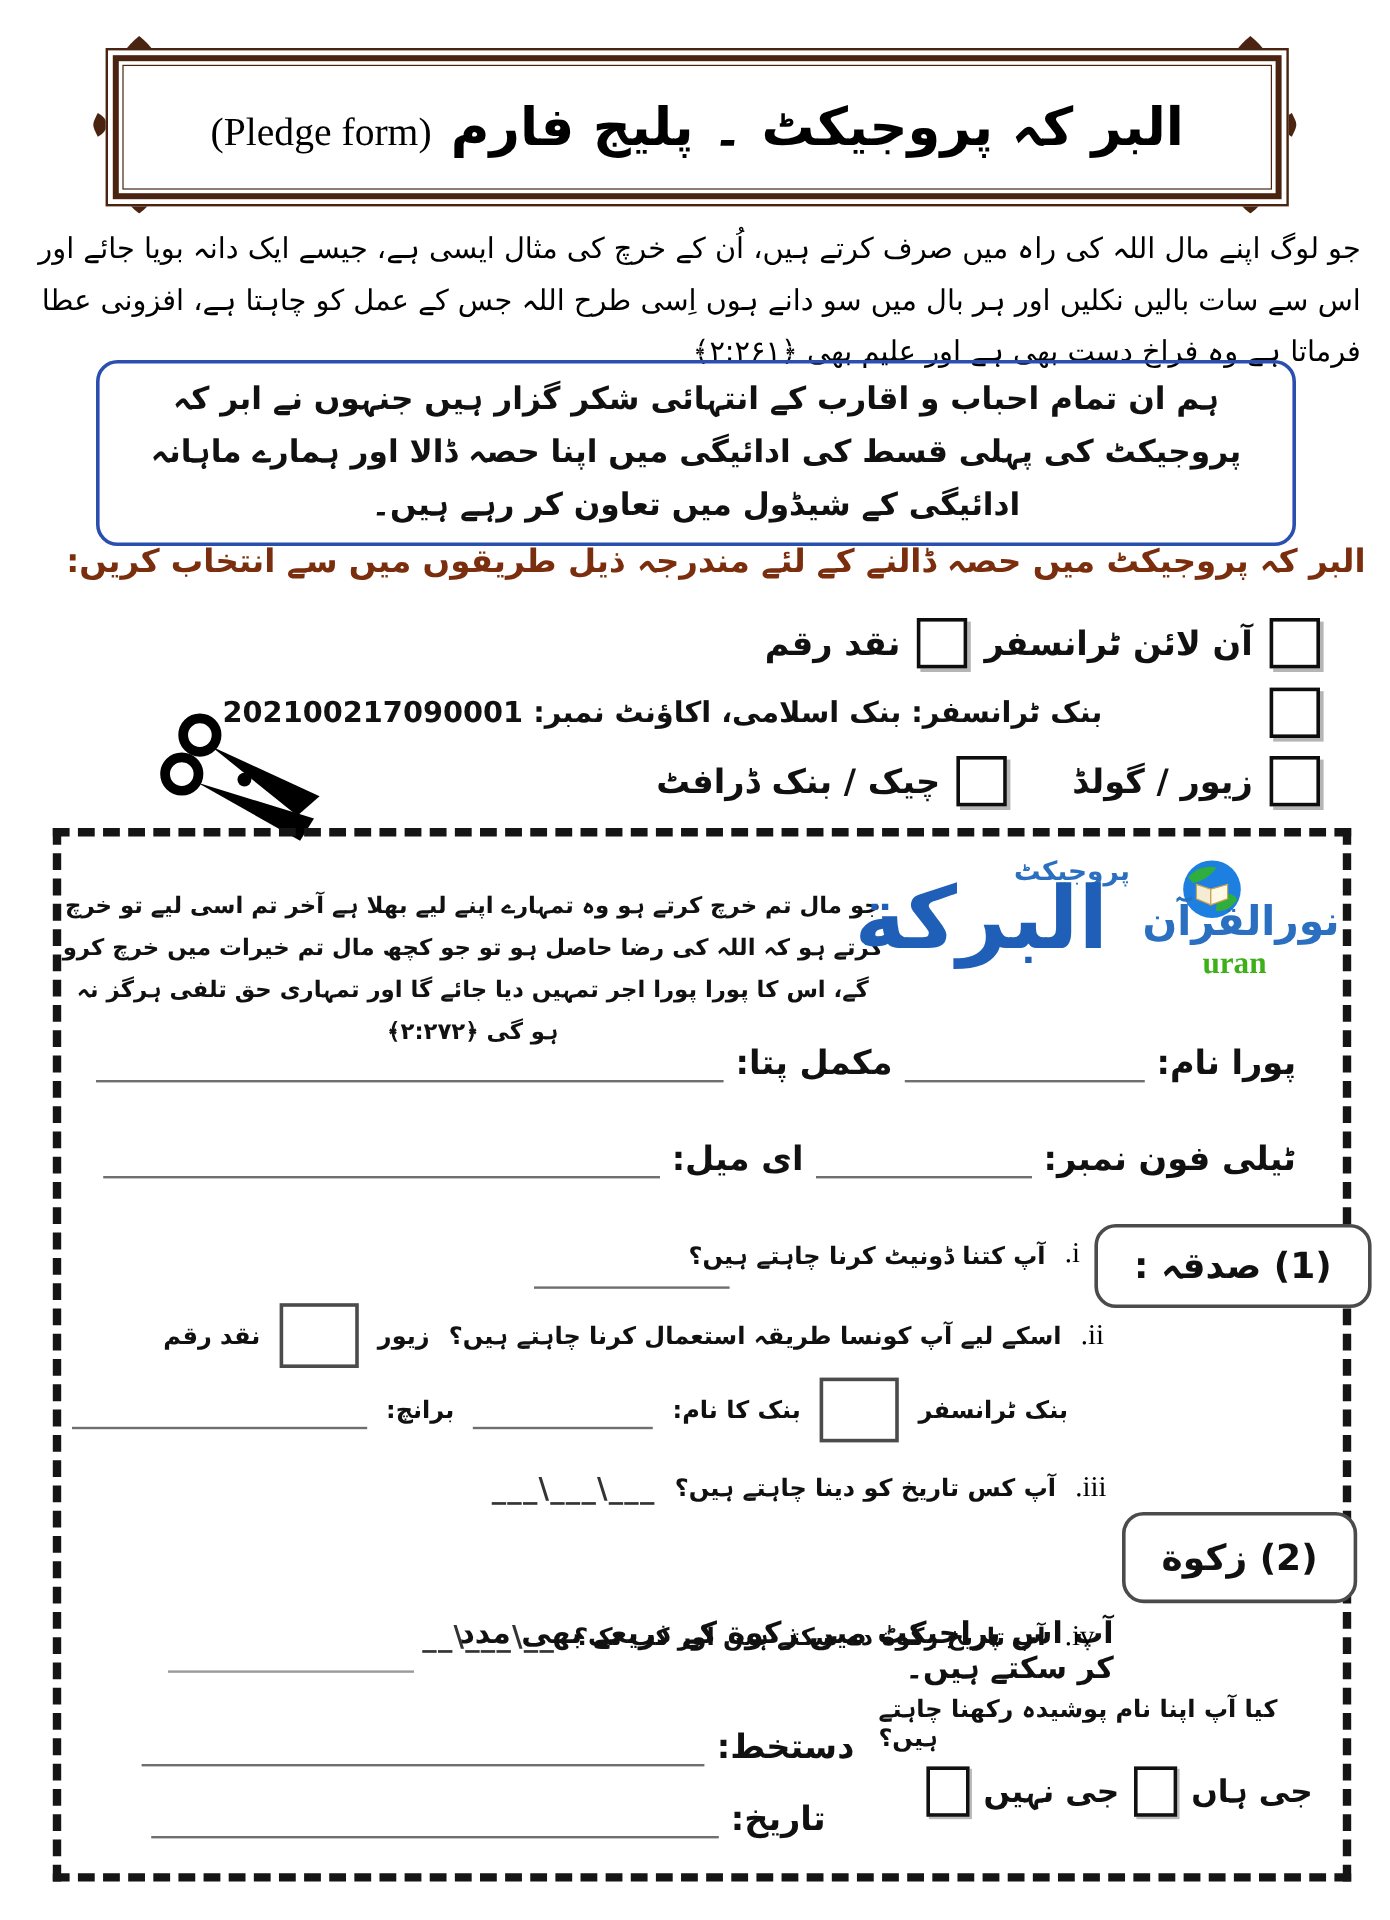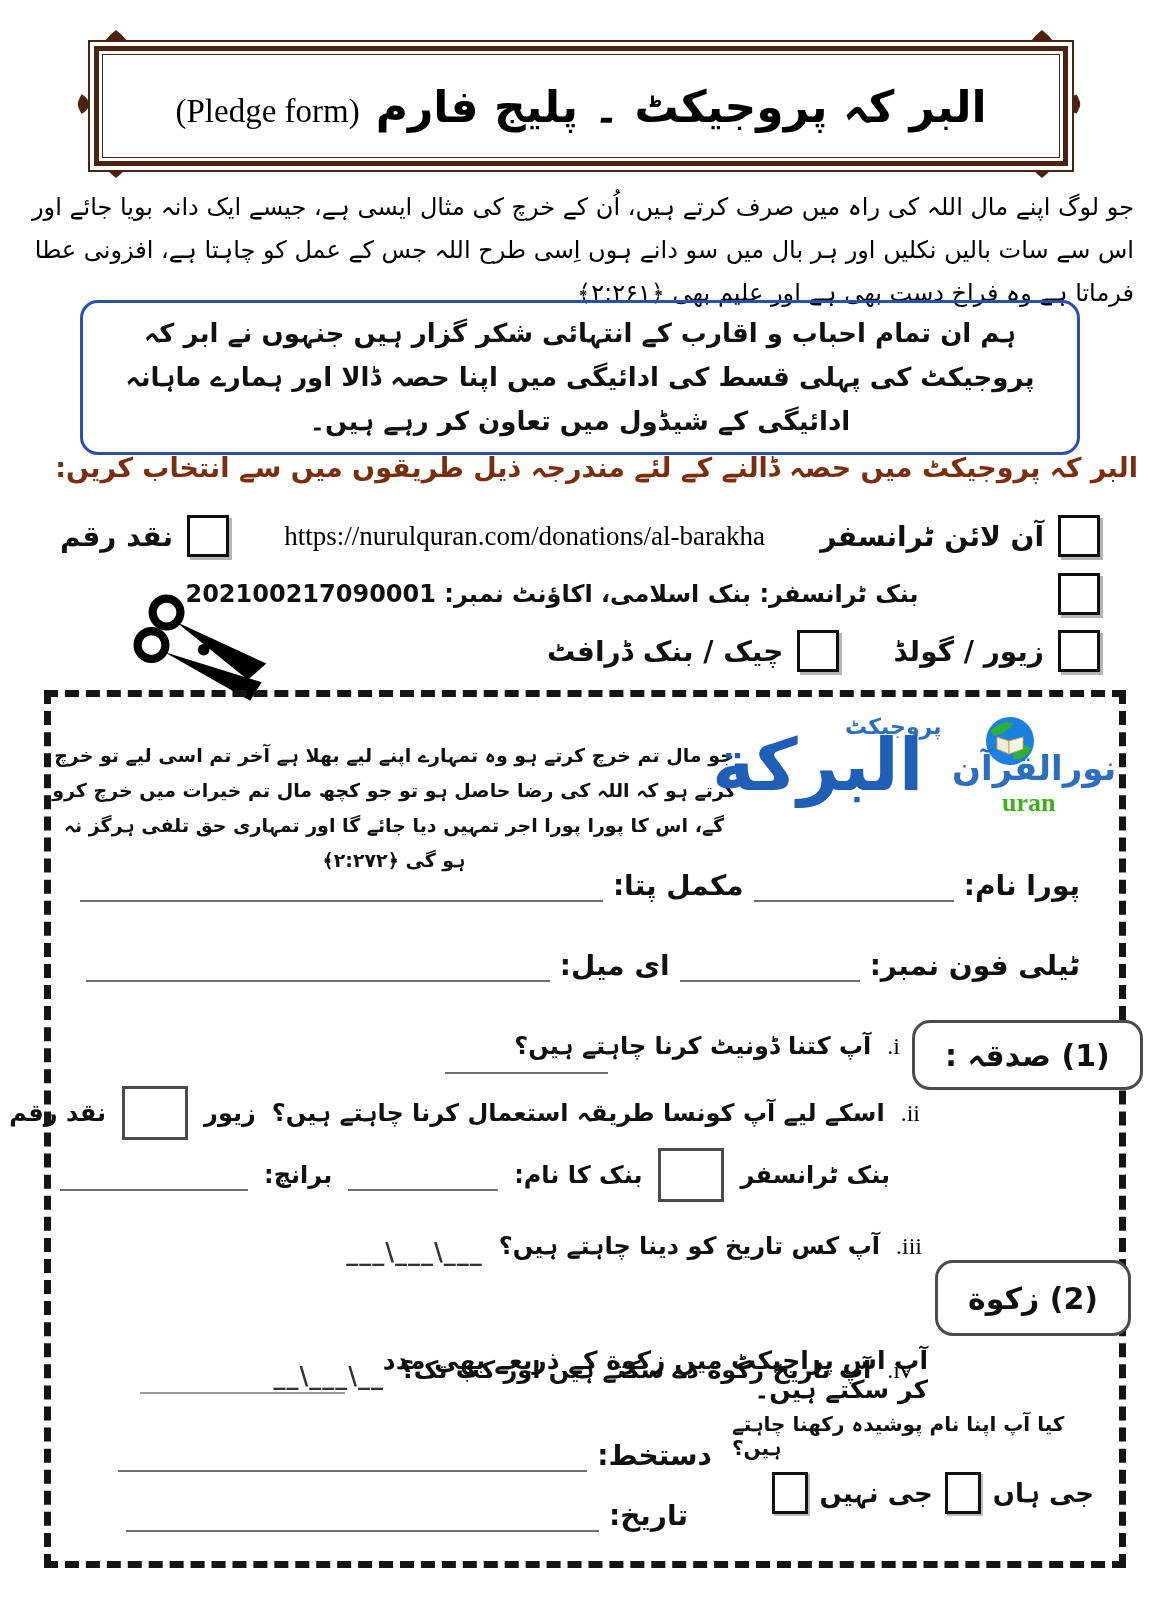--- a/index.html
+++ b/index.html
@@ -54,28 +54,28 @@
   .uline{border-bottom:2px solid #6f6f6f;height:30px;flex:none;}
   .grow{flex:1 1 auto;}
   .f1{left:80px;top:856px;width:1000px;height:46px;}
   .f2{left:86px;top:936px;width:994px;height:46px;}
   .badge{position:absolute;border:3px solid #4b4b4b;border-radius:18px;background:#fff;
          font-size:30px;font-weight:bold;display:flex;align-items:center;justify-content:center;padding:4px 30px;}
   .badge1{left:912px;top:1020px;min-width:160px;height:56px;}
   .badge2{left:935px;top:1260px;min-width:130px;height:62px;}
   .qrow{position:absolute;display:flex;direction:rtl;align-items:center;gap:16px;}
   .qnum{font-family:"Liberation Serif",serif;font-size:24px;color:#000;flex:none;}
-  .qtext{font-size:24px;font-weight:bold;white-space:nowrap;}
+  .qtext{font-size:20px;font-weight:bold;white-space:nowrap;}
   .q1{left:430px;top:1032px;width:470px;}
   .q2{left:70px;top:1086px;width:850px;}
   .bankrow{left:60px;top:1148px;width:830px;}
   .q3{left:392px;top:1226px;width:530px;}
   .q4{left:352px;top:1350px;width:560px;}
   .cb2{width:60px;height:48px;background:#fff;border:3px solid #4b4b4b;flex:none;}
-  .slots{direction:ltr;font-size:24px;font-weight:bold;color:#333;letter-spacing:1px;white-space:nowrap;margin-top:12px;}
+  .slots{direction:ltr;font-size:24px;font-weight:bold;color:#333;letter-spacing:1px;white-space:nowrap;}
   .u-q1{position:absolute;left:445px;top:1042px;width:163px;height:30px;border-bottom:2px solid #6f6f6f;}
   .u-q4{position:absolute;left:140px;top:1362px;width:205px;height:30px;border-bottom:2px solid #9a9a9a;}
   .zakat-note{position:absolute;left:380px;top:1298px;width:548px;text-align:right;direction:rtl;
               font-size:25px;font-weight:bold;margin-top:48px;}
   .privacy-q{position:absolute;left:732px;top:1412px;width:366px;text-align:left;direction:rtl;
              font-size:20px;font-weight:bold;}
   .sigrow{left:118px;top:1428px;width:594px;height:44px;}
   .daterow{left:126px;top:1488px;width:562px;height:44px;}
   .yesno{position:absolute;left:798px;top:1472px;width:296px;display:flex;direction:rtl;
          align-items:center;gap:12px;}
@@ -129,21 +129,20 @@
 
   <div class="thanks-box" dir="rtl">
     <span>ہم ان تمام احباب و اقارب کے انتہائی شکر گزار ہیں جنہوں نے ابر کہ پروجیکٹ کی پہلی قسط کی ادائیگی میں اپنا حصہ ڈالا اور ہمارے ماہانہ ادائیگی کے شیڈول میں تعاون کر رہے ہیں۔</span>
   </div>
 
   <div class="choose-heading" dir="rtl">البر کہ پروجیکٹ میں حصہ ڈالنے کے لئے مندرجہ ذیل طریقوں میں سے انتخاب کریں:</div>
 
   <div class="mrow m1">
     <div class="cb"></div>
     <span class="mlabel">آن لائن ٹرانسفر</span>
-    <span class="url">https://nurulquran.com/donations/al-barakha</span>
     <div class="cb"></div>
     <span class="mlabel">نقد رقم</span>
   </div>
 
   <div class="mrow m2">
     <div class="cb"></div>
     <span class="banklabel">بنک ٹرانسفر: بنک اسلامی، اکاؤنٹ نمبر: 202100217090001</span>
   </div>
 
   <div class="mrow m3">

